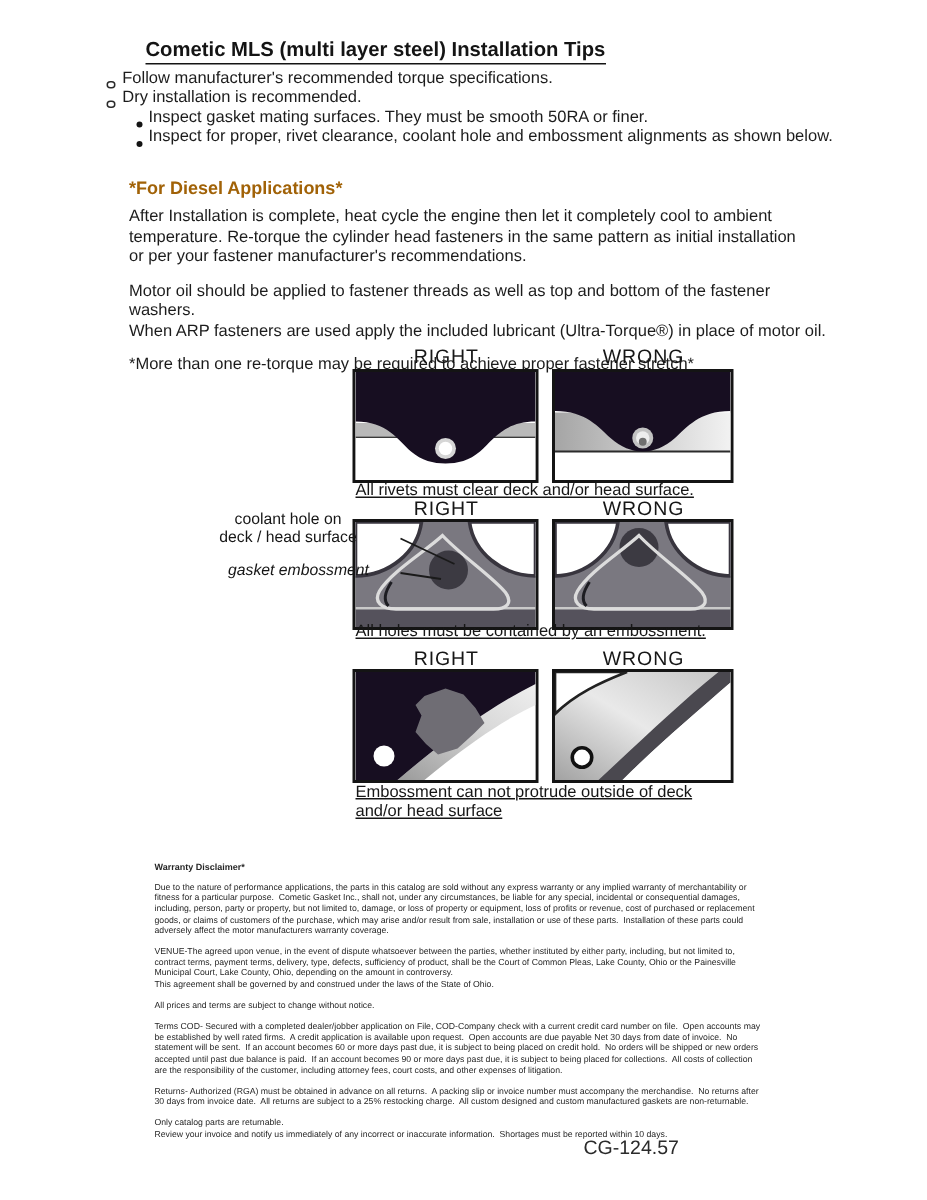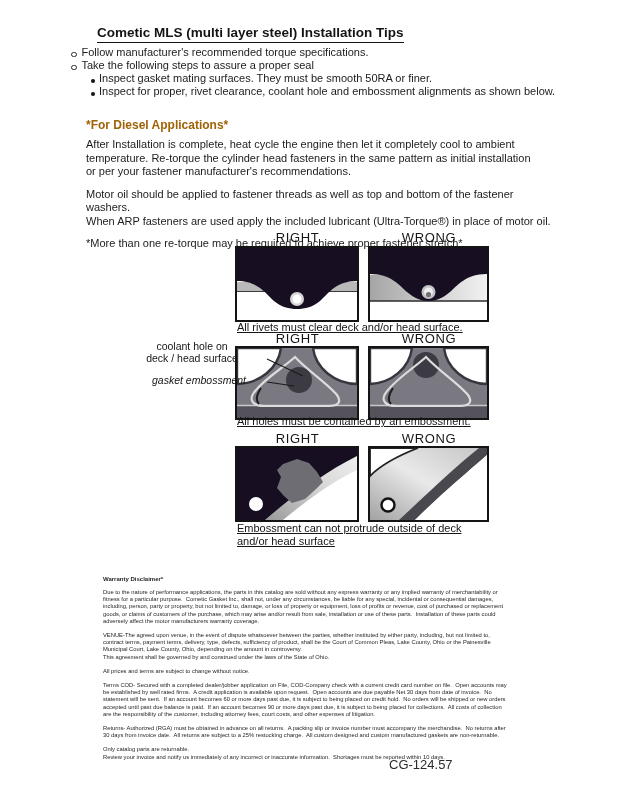--- a/index.html
+++ b/index.html
@@ -6,21 +6,21 @@
   .page {
     position:relative; width:618px; height:800px; background:#ffffff;
     font-family:"Liberation Sans", sans-serif; color:#1c1c1c; overflow:hidden;padding-left:30px;
   }
   .title {
     position:absolute; left:97px; top:25px; margin:0;
     font-size:13.5px; font-weight:700; color:#141414;
     border-bottom:1.8px solid #141414; padding-bottom:2px;
   }
   .tips { position:absolute; left:71px; top:46px; width:490px; font-size:11px; }
-  .b-row { display:flex; align-items:center; line-height:13px; }
+  .b-row { display:flex; align-items:flex-end; line-height:13px; }
   .b-row.sub { margin-left:20px; }
   .marker-o {
     flex:0 0 auto; width:3.5px; height:3.5px; border:1.1px solid #2a2a2a;
     border-radius:50%; margin:4px 5px 0 0;
   }
   .marker-f {
     flex:0 0 auto; width:4px; height:4px; background:#141414;
     border-radius:50%; margin:4.5px 4px 0 0;
   }
   .diesel { position:absolute; left:86px; top:118px; width:470px; }
@@ -59,21 +59,21 @@
 
   <h1 class="title">Cometic MLS (multi layer steel) Installation Tips</h1>
 
   <div class="tips">
     <div class="b-row">
       <span class="marker-o"></span>
       <span>Follow manufacturer's recommended torque specifications.</span>
     </div>
     <div class="b-row">
       <span class="marker-o"></span>
-      <span>Take the following steps to assure a proper seal</span>
+      <span>Dry installation is recommended.</span>
     </div>
     <div class="b-row sub">
       <span class="marker-f"></span>
       <span>Inspect gasket mating surfaces.  They must be smooth 50RA or finer.</span>
     </div>
     <div class="b-row sub">
       <span class="marker-f"></span>
       <span>Inspect for proper, rivet clearance, coolant hole and embossment alignments as shown below.</span>
     </div>
   </div>

